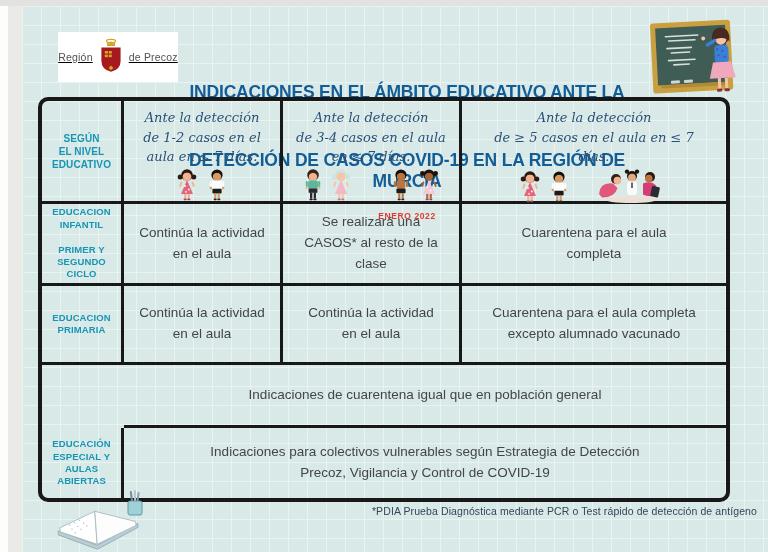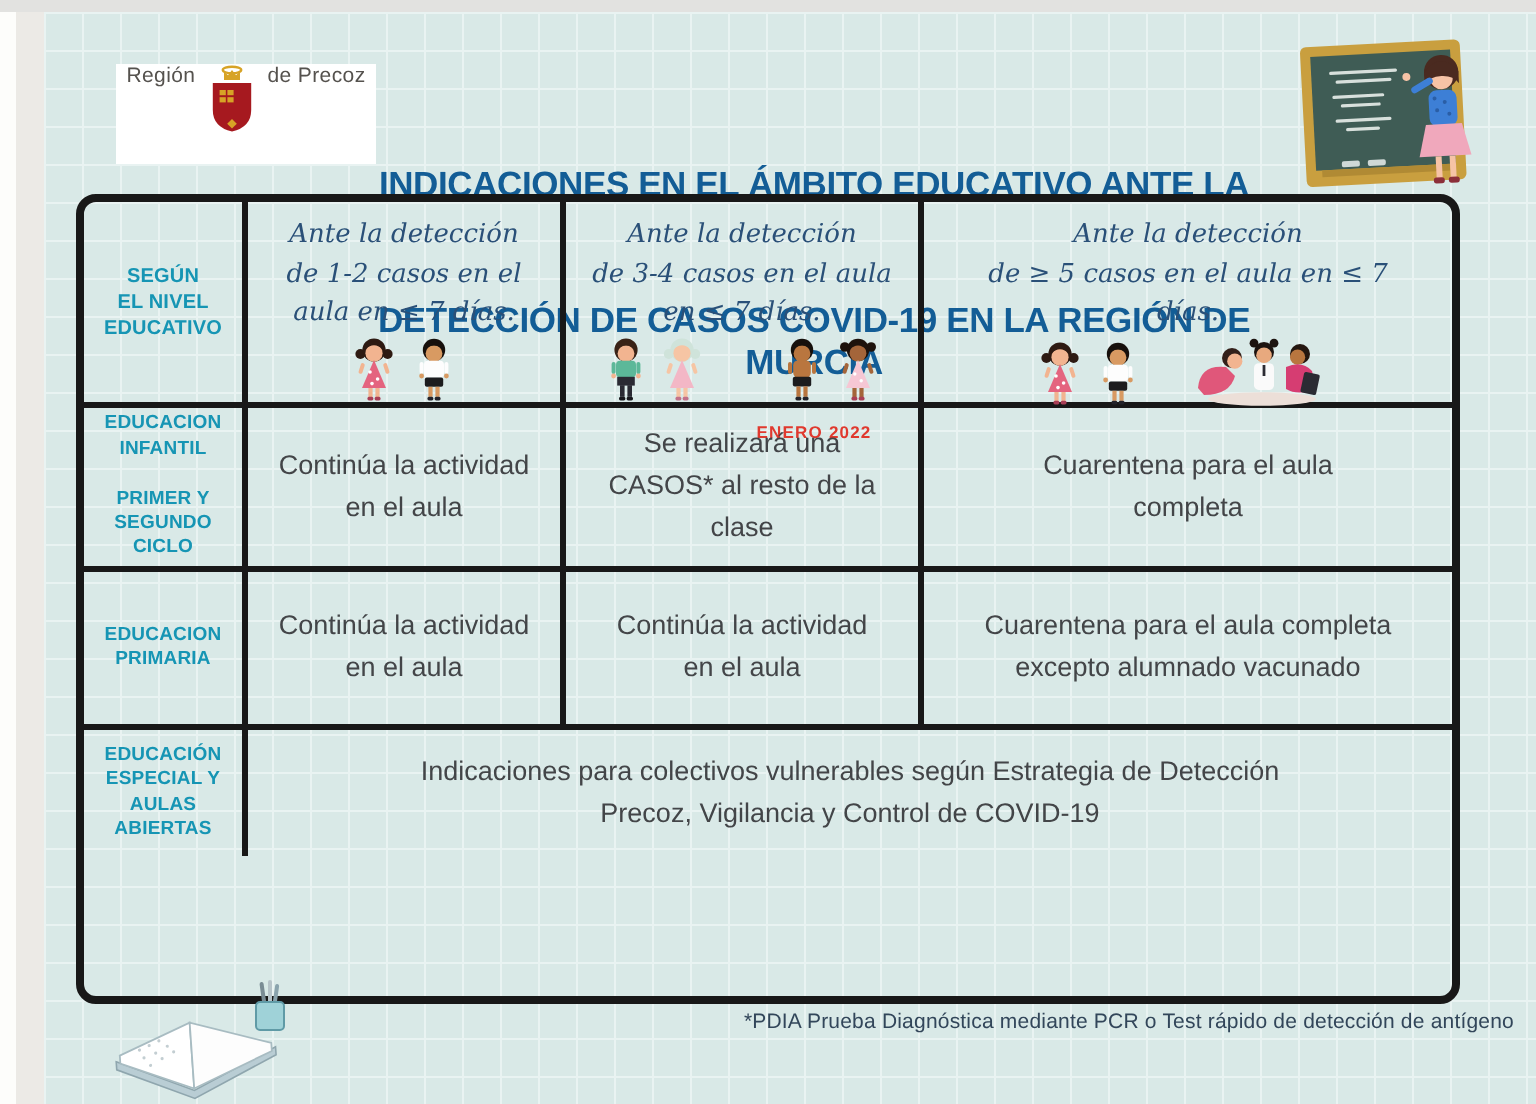--- a/index.html
+++ b/index.html
@@ -8,22 +8,22 @@
   .strip-left{position:absolute;left:0;top:0;width:8px;height:552px;background:#fdfdfb;}
   .strip-left2{position:absolute;left:8px;top:0;width:14px;height:552px;background:#eceae6;}
   .strip-top{position:absolute;left:0;top:0;width:768px;height:6px;background:#e2e2e0;}
   .paper{position:absolute;left:22px;top:6px;width:746px;height:546px;
     background-color:#d9e9e7;
     background-image:linear-gradient(#e9f3f2 1px,transparent 1px),
                      linear-gradient(90deg,#e9f3f2 1px,transparent 1px);
     background-size:19px 19px;}
   .pre{white-space:pre-line;}
   
-  .logo{position:absolute;left:36px;top:26px;width:130px;height:50px;background:#ffffff;
-    display:flex;align-items:flex-start;justify-content:center;gap:5px;}
+  .logo{position:absolute;left:36px;top:26px;width:120px;height:50px;background:#ffffff;
+    display:flex;align-items:center;justify-content:center;gap:5px;text-decoration:underline;}
   .logo-text{font-size:10.5px;color:#55524e;letter-spacing:.2px;}
   
   .title-wrap{position:absolute;left:132px;top:28px;width:506px;text-align:center;}
   .title-line{font-size:17.5px;font-weight:bold;color:#135d96;line-height:1.16;letter-spacing:-0.2px;margin-top:48px;}
   .date{margin-top:20px;font-size:8.5px;font-weight:bold;color:#e0392e;letter-spacing:.6px;}
   
   .chalkboard{position:absolute;left:628px;top:7px;transform:rotate(-3deg);}
   
   .covid-table{position:absolute;left:16px;top:91px;width:684px;height:397px;
     display:grid;grid-template-columns:82px 159px 179px 1fr;
@@ -288,20 +288,21 @@
 
       <div class="cell lab pre">EDUCACION
 PRIMARIA</div>
       <div class="cell body-cell pre">Continúa la actividad
 en el aula</div>
       <div class="cell body-cell pre">Continúa la actividad
 en el aula</div>
       <div class="cell body-cell pre nr">Cuarentena para el aula completa
 excepto alumnado vacunado</div>
 
+      <div class="cell body-cell pre span-cell nr">Indicaciones de cuarentena igual que en población general</div>
 
       <div class="cell lab pre nb">EDUCACIÓN
 ESPECIAL Y
 AULAS
 ABIERTAS</div>
       <div class="cell body-cell pre span-cell nr nb">Indicaciones para colectivos vulnerables según Estrategia de Detección
 Precoz, Vigilancia y Control de COVID-19</div>
     </div>
 
     <div class="desk-illustration">

